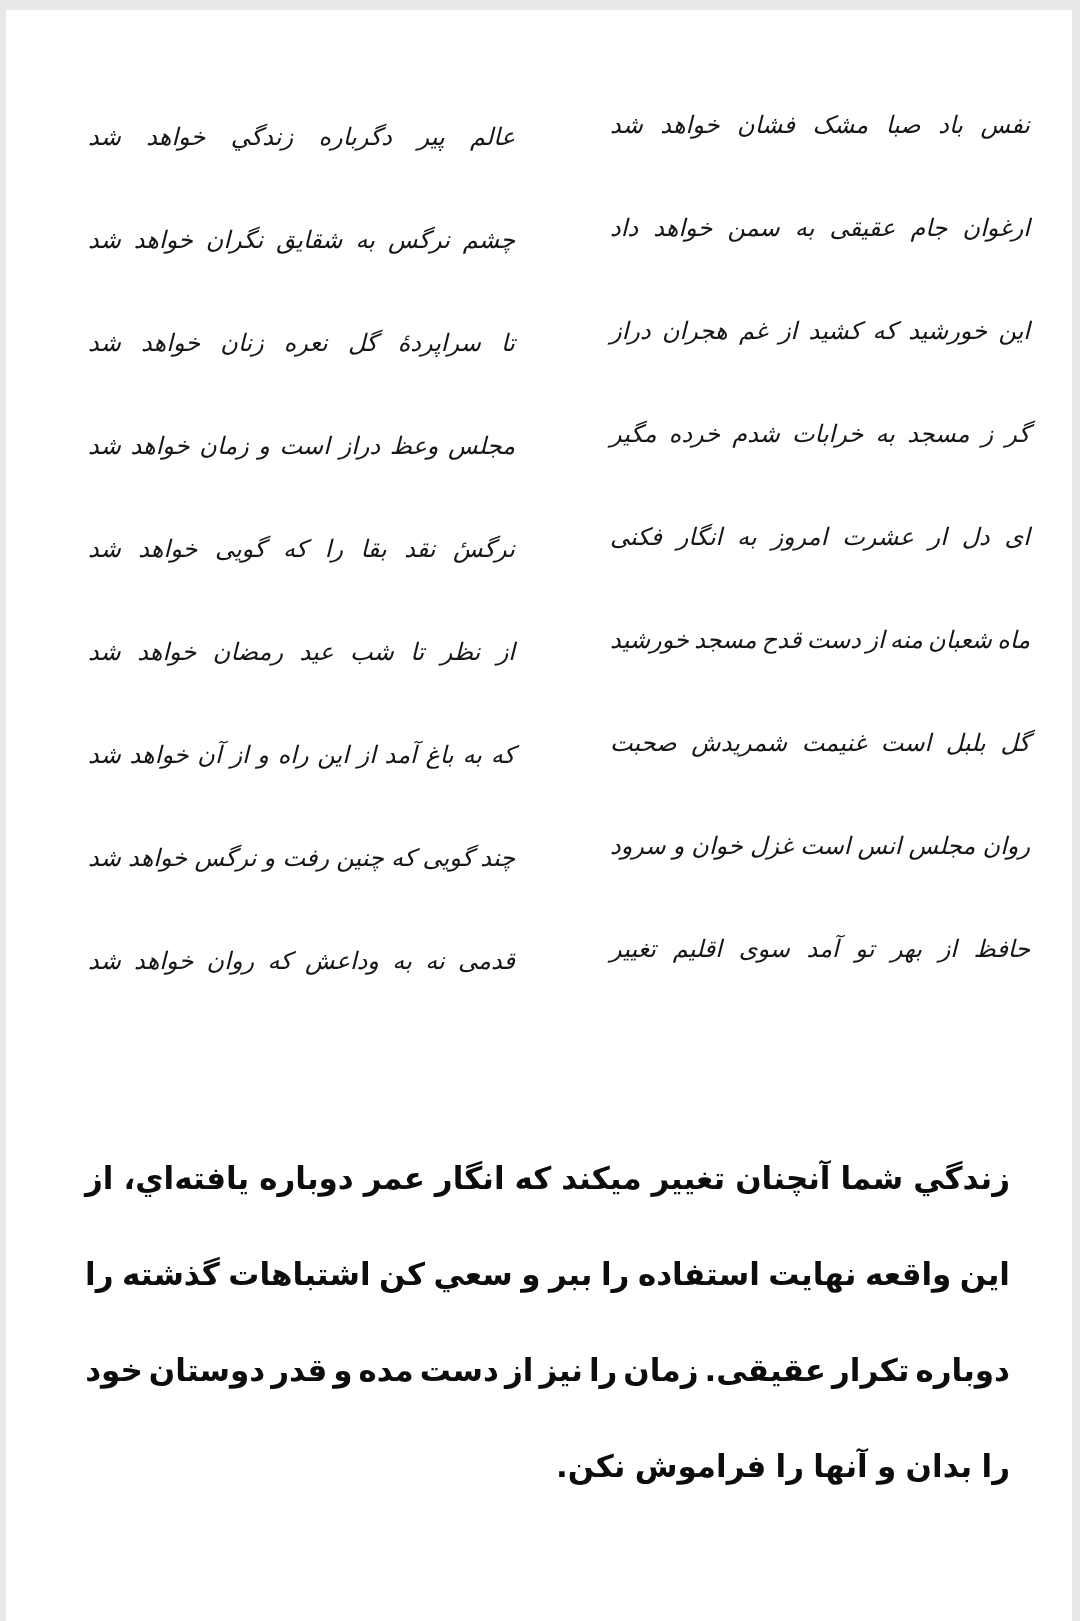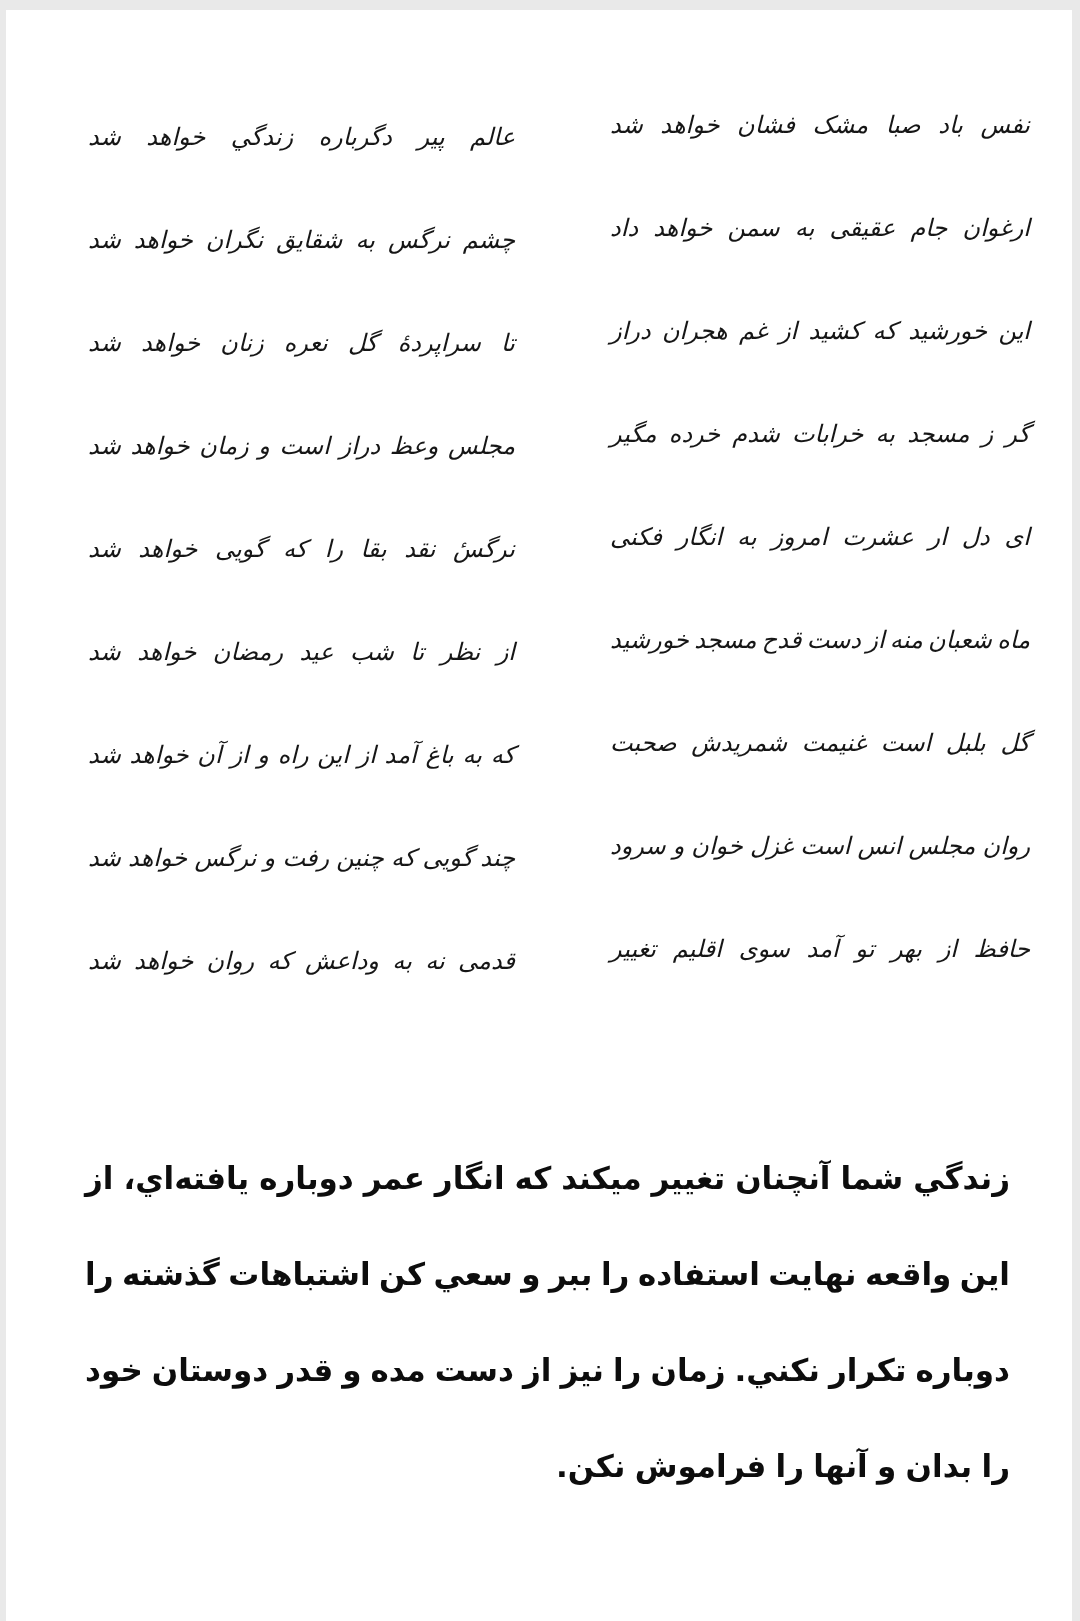--- a/index.html
+++ b/index.html
@@ -296,21 +296,21 @@
           <span>و</span>
           <span>سعي</span>
           <span>كن</span>
           <span>اشتباهات</span>
           <span>گذشته</span>
           <span>را</span>
         </div>
       <div class="prose-line">
           <span>دوباره</span>
           <span>تكرار</span>
-          <span>نكني.</span>
+          <span>عقیقی.</span>
           <span>زمان</span>
           <span>را</span>
           <span>نيز</span>
           <span>از</span>
           <span>دست</span>
           <span>مده</span>
           <span>و</span>
           <span>قدر</span>
           <span>دوستان</span>
           <span>خود</span>

